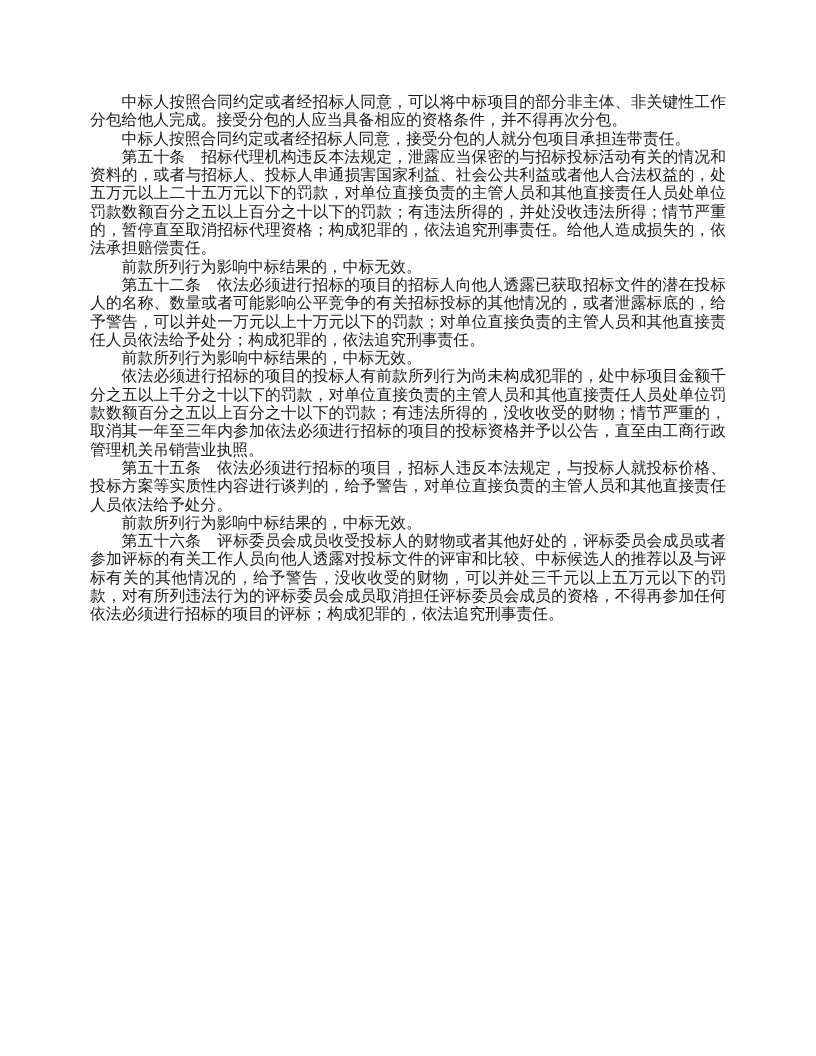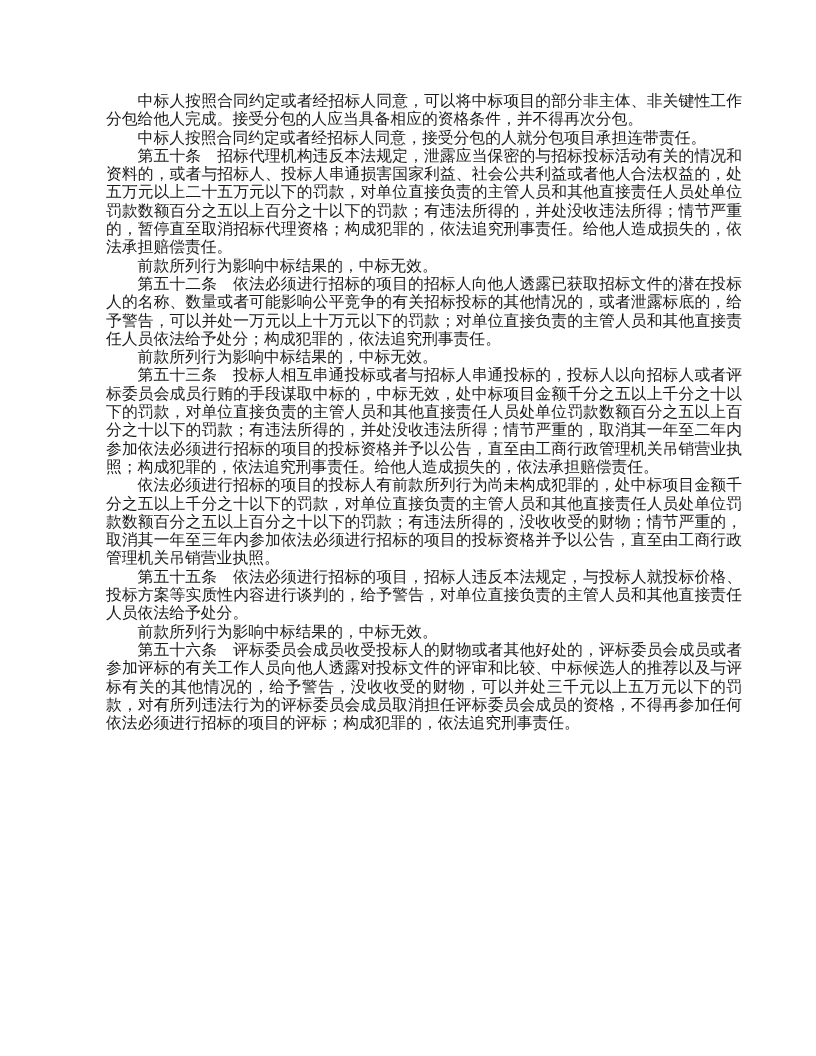--- a/index.html
+++ b/index.html
@@ -11,24 +11,23 @@
     position: relative;
     width: 816px;
     height: 1056px;
     background: #ffffff;
     overflow: hidden;
     font-family: "Liberation Serif", "DejaVu Serif", serif;
     color: #1a1a1a;
   }
   .content {
     position: absolute;
-    left: 106px;
+    left: 90px;
     top: 93px;
     width: 636px;
-    font-family: Liberation Mono, monospace;
   }
   .content p {
     margin: 0;
     font-size: 15.8px;
     line-height: 18.3px;
     text-align: justify;
     text-justify: inter-ideograph;
     word-break: break-all;
     overflow-wrap: break-word;
   }
@@ -45,19 +44,18 @@
 <body>
 
 <div class="page">
   <div class="content">
     <p class="para">中标人按照合同约定或者经招标人同意，可以将中标项目的部分非主体、非关键性工作分包给他人完成。接受分包的人应当具备相应的资格条件，并不得再次分包。</p>
     <p class="para">中标人按照合同约定或者经招标人同意，接受分包的人就分包项目承担连带责任。</p>
     <p class="para">第五十条　招标代理机构违反本法规定，泄露应当保密的与招标投标活动有关的情况和资料的，或者与招标人、投标人串通损害国家利益、社会公共利益或者他人合法权益的，处五万元以上二十五万元以下的罚款，对单位直接负责的主管人员和其他直接责任人员处单位罚款数额百分之五以上百分之十以下的罚款；有违法所得的，并处没收违法所得；情节严重的，暂停直至取消招标代理资格；构成犯罪的，依法追究刑事责任。给他人造成损失的，依法承担赔偿责任。</p>
     <p class="para">前款所列行为影响中标结果的，中标无效。</p>
     <p class="para">第五十二条　依法必须进行招标的项目的招标人向他人透露已获取招标文件的潜在投标人的名称、数量或者可能影响公平竞争的有关招标投标的其他情况的，或者泄露标底的，给予警告，可以并处一万元以上十万元以下的罚款；对单位直接负责的主管人员和其他直接责任人员依法给予处分；构成犯罪的，依法追究刑事责任。</p>
     <p class="para">前款所列行为影响中标结果的，中标无效。</p>
-    <p class="para">第五十三条　投标人相互串通投标或者与招标人串通投标的，投标人以向招标人或者评标委员会成员行贿的手段谋取中标的，中标无效，处中标项目金额千分之五以上千分之十以下的罚款，对单位直接负责的主管人员和其他直接责任人员处单位罚款数额百分之五以上百分之十以下的罚款；有违法所得的，并处没收违法所得；情节严重的，取消其一年至二年内参加依法必须进行招标的项目的投标资格并予以公告，直至由工商行政管理机关吊销营业执照；构成犯罪的，依法追究刑事责任。给他人造成损失的，依法承担赔偿责任。</p>
     <p class="para">依法必须进行招标的项目的投标人有前款所列行为尚未构成犯罪的，处中标项目金额千分之五以上千分之十以下的罚款，对单位直接负责的主管人员和其他直接责任人员处单位罚款数额百分之五以上百分之十以下的罚款；有违法所得的，没收收受的财物；情节严重的，取消其一年至三年内参加依法必须进行招标的项目的投标资格并予以公告，直至由工商行政管理机关吊销营业执照。</p>
     <p class="para">第五十五条　依法必须进行招标的项目，招标人违反本法规定，与投标人就投标价格、投标方案等实质性内容进行谈判的，给予警告，对单位直接负责的主管人员和其他直接责任人员依法给予处分。</p>
     <p class="para">前款所列行为影响中标结果的，中标无效。</p>
     <p class="para">第五十六条　评标委员会成员收受投标人的财物或者其他好处的，评标委员会成员或者参加评标的有关工作人员向他人透露对投标文件的评审和比较、中标候选人的推荐以及与评标有关的其他情况的，给予警告，没收收受的财物，可以并处三千元以上五万元以下的罚款，对有所列违法行为的评标委员会成员取消担任评标委员会成员的资格，不得再参加任何依法必须进行招标的项目的评标；构成犯罪的，依法追究刑事责任。</p>
   </div>
 </div>
 
 </body></html>

